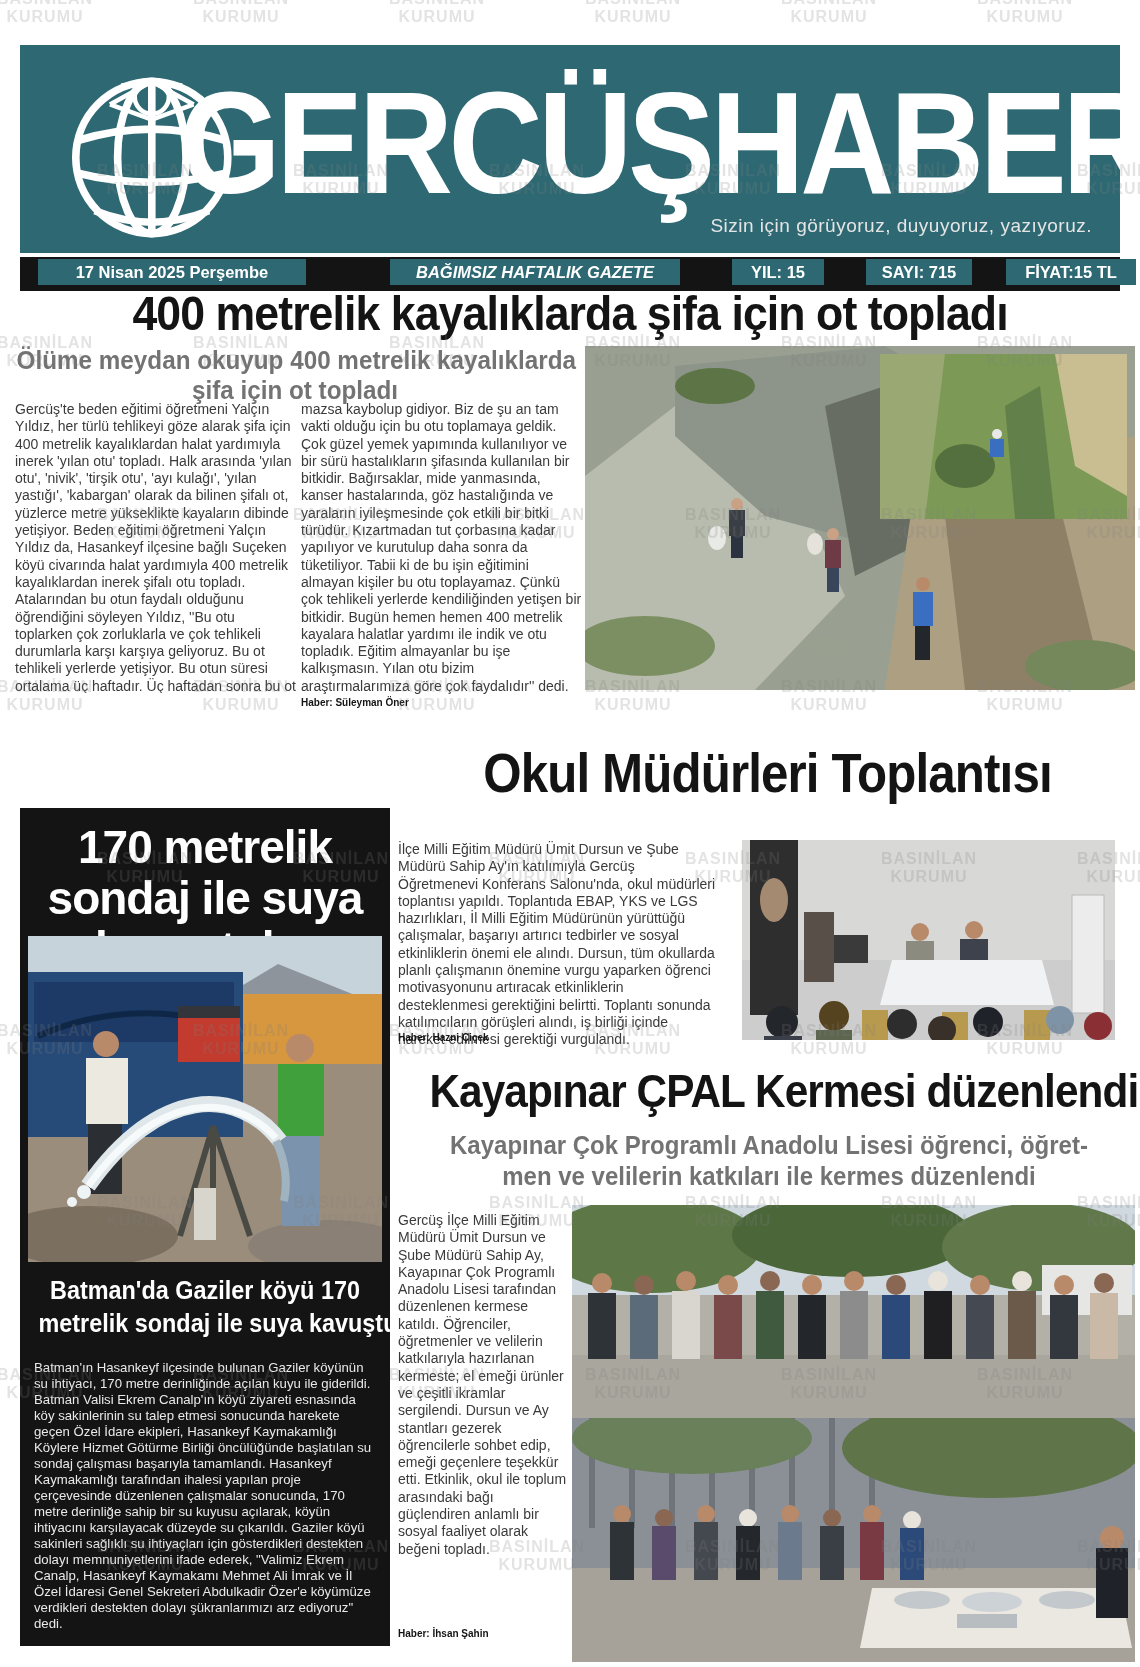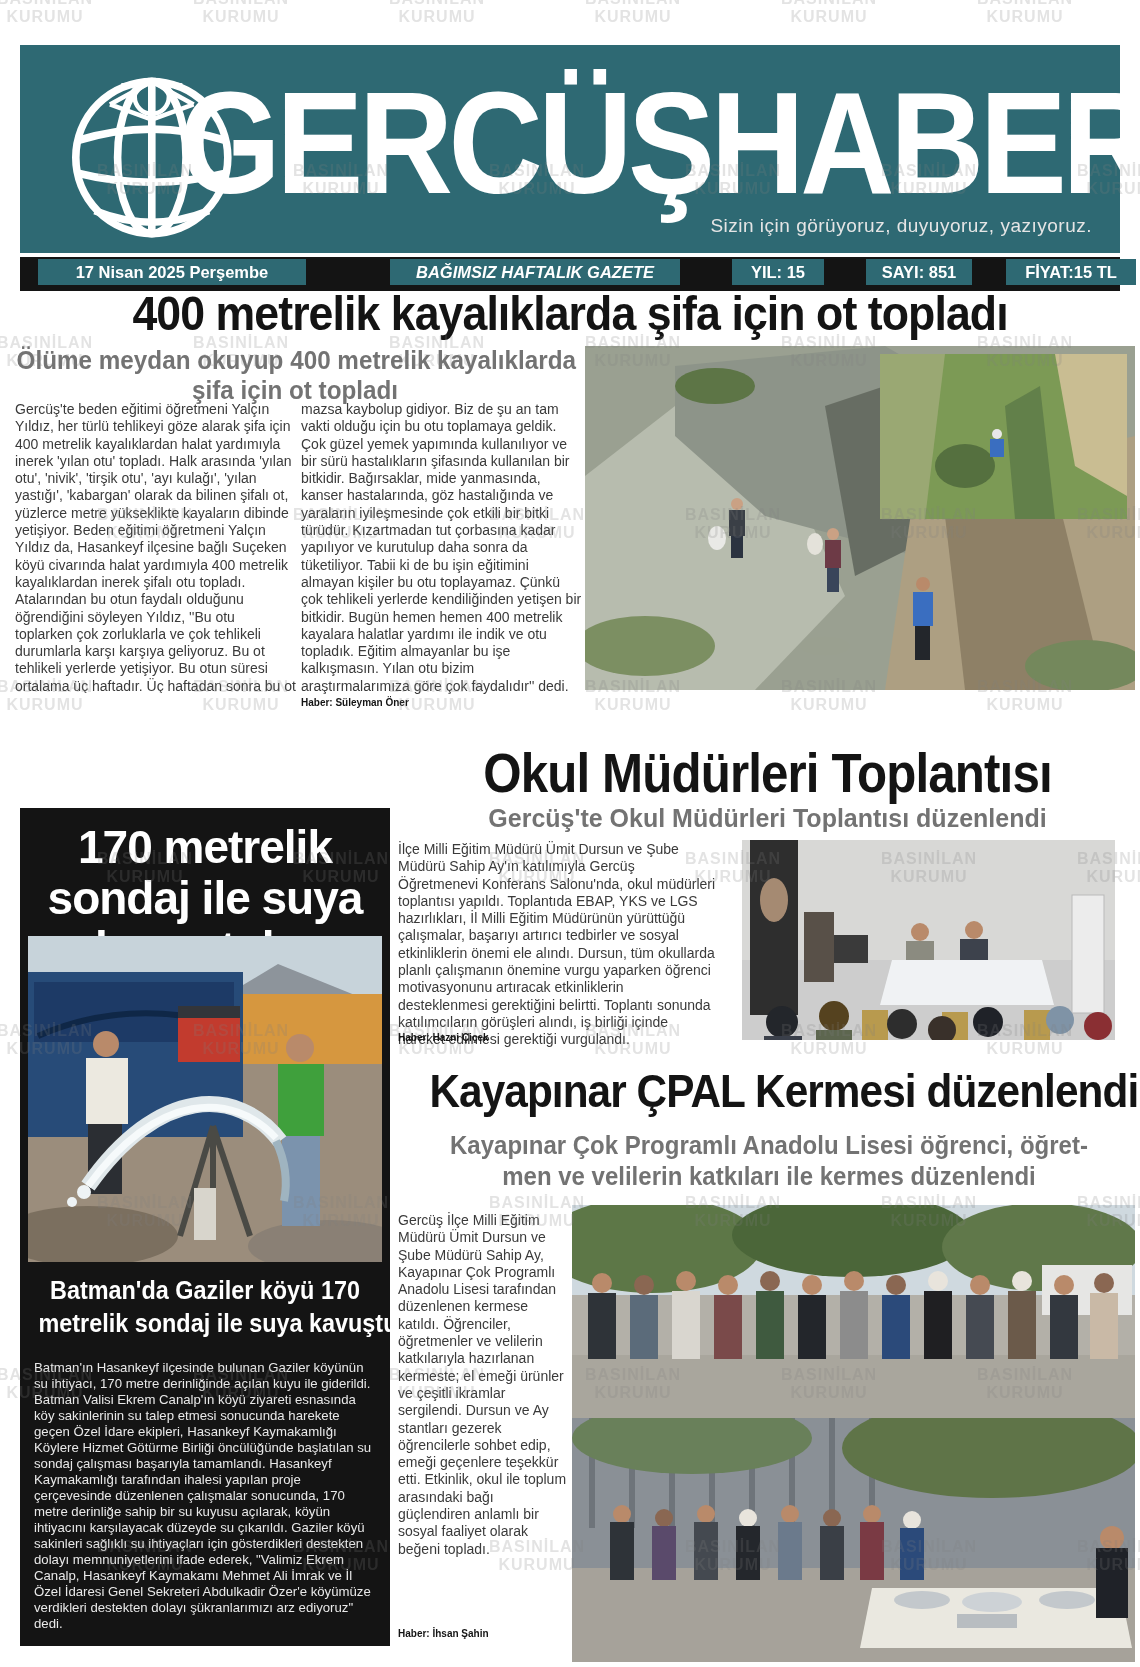--- a/index.html
+++ b/index.html
@@ -95,21 +95,21 @@
       </g>
     </svg>
     <div id="mast-title" class="abs">GERCÜŞHABER</div>
     <div id="mast-tagline" class="abs">Sizin için görüyoruz, duyuyoruz, yazıyoruz.</div>
   </div>
 
   <div id="infobar" class="abs">
     <div class="ib-box" style="left:18px;width:268px;">17 Nisan 2025 Perşembe</div>
     <div class="ib-box" style="left:370px;width:290px;font-style:italic;">BAĞIMSIZ HAFTALIK GAZETE</div>
     <div class="ib-box" style="left:712px;width:92px;">YIL: 15</div>
-    <div class="ib-box" style="left:846px;width:106px;">SAYI: 851</div>
+    <div class="ib-box" style="left:846px;width:106px;">SAYI: 715</div>
     <div class="ib-box" style="left:986px;width:130px;">FİYAT:15 TL</div>
   </div>
 
   <div id="h1-main" class="abs hl">400 metrelik kayalıklarda şifa için ot topladı</div>
 
   <div id="sub1" class="abs sub">
     <div>Ölüme meydan okuyup 400 metrelik kayalıklarda</div>
     <div>şifa için ot topladı</div>
   </div>
 
@@ -205,21 +205,20 @@
     </svg>
 
     <div id="bb-sub">
       <div>Batman'da Gaziler köyü 170</div>
       <div>metrelik sondaj ile suya kavuştu</div>
     </div>
     <div id="bb-body">Batman'ın Hasankeyf ilçesinde bulunan Gaziler köyünün su ihtiyacı, 170 metre derinliğinde açılan kuyu ile giderildi. Batman Valisi Ekrem Canalp'ın köyü ziyareti esnasında köy sakinlerinin su talep etmesi sonucunda harekete geçen Özel İdare ekipleri, Hasankeyf Kaymakamlığı Köylere Hizmet Götürme Birliği öncülüğünde başlatılan su sondaj çalışması başarıyla tamamlandı. Hasankeyf Kaymakamlığı tarafından ihalesi yapılan proje çerçevesinde düzenlenen çalışmalar sonucunda, 170 metre derinliğe sahip bir su kuyusu açılarak, köyün ihtiyacını karşılayacak düzeyde su çıkarıldı. Gaziler köyü sakinleri sağlıklı su ihtiyaçları için gösterdikleri destekten dolayı memnuniyetlerini ifade ederek, "Valimiz Ekrem Canalp, Hasankeyf Kaymakamı Mehmet Ali İmrak ve İl Özel İdaresi Genel Sekreteri Abdulkadir Özer'e köyümüze verdikleri destekten dolayı şükranlarımızı arz ediyoruz" dedi.</div>
   </div>
 
   <div id="okul-hl" class="abs hl">Okul Müdürleri Toplantısı</div>
-  <div id="okul-sub" class="abs sub">Gercüş'te Okul Müdürleri Toplantısı düzenlendi</div>
 
   <div id="okul-body" class="abs">
     <div class="body-txt">İlçe Milli Eğitim Müdürü Ümit Dursun ve Şube Müdürü Sahip Ay'ın katılımıyla Gercüş Öğretmenevi Konferans Salonu'nda,  okul müdürleri toplantısı yapıldı. Toplantıda EBAP, YKS ve LGS hazırlıkları, İl Milli Eğitim Müdürünün yürüttüğü çalışmalar, başarıyı artırıcı tedbirler ve sosyal etkinliklerin önemi ele alındı. Dursun, tüm okullarda planlı çalışmanın önemine vurgu yaparken öğrenci motivasyonunu artıracak etkinliklerin desteklenmesi gerektiğini belirtti. Toplantı sonunda katılımcıların görüşleri alındı, iş birliği içinde hareket edilmesi gerektiği vurgulandı.</div>
     <div id="okul-byline" class="byline">Haber: Hazni Çiçek</div>
   </div>
 
   <svg id="photo3" class="abs photo" width="373" height="200" viewBox="0 0 373 200">
     <rect width="373" height="200" fill="#cdcdcd"></rect>
     <rect width="373" height="120" fill="#d8d8d6"></rect>
     <rect x="8" width="48" height="175" fill="#2e2e2e"></rect>

